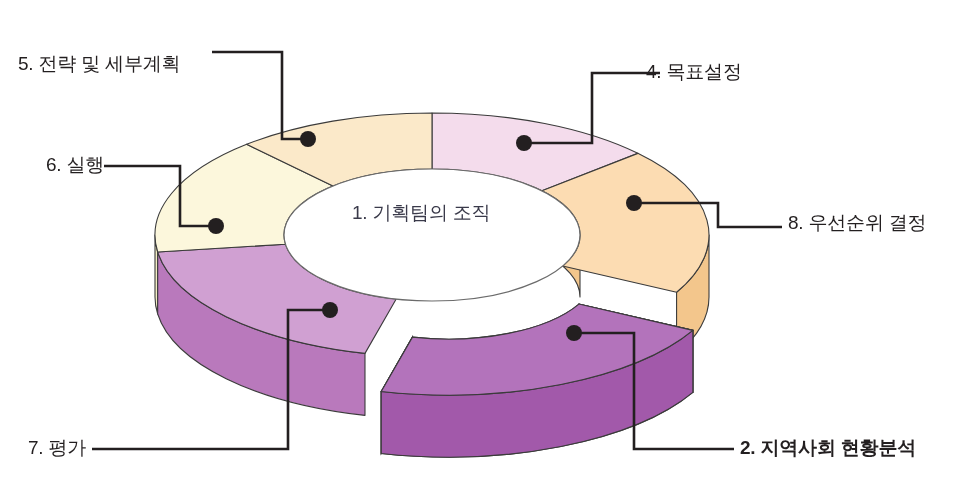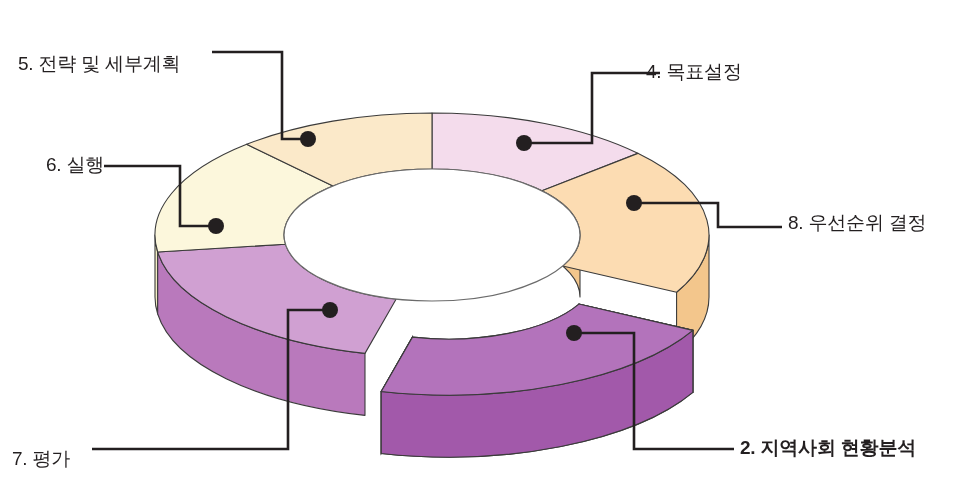--- a/index.html
+++ b/index.html
@@ -98,22 +98,23 @@
         <circle cx="634" cy="203" r="8" fill="#231f20"></circle>
         <path d="M 578 333 L 634 333 L 634 449 L 734 449" fill="none" stroke="#231f20" stroke-width="2.6" stroke-linecap="butt" stroke-linejoin="miter"></path>
         <circle cx="574" cy="333" r="8" fill="#231f20"></circle>
         <path d="M 326 310 L 288 310 L 288 449 L 92 449" fill="none" stroke="#231f20" stroke-width="2.6" stroke-linecap="butt" stroke-linejoin="miter"></path>
         <circle cx="330" cy="310" r="8" fill="#231f20"></circle>
         <path d="M 212 226 L 180 226 L 180 166 L 104 166" fill="none" stroke="#231f20" stroke-width="2.6" stroke-linecap="butt" stroke-linejoin="miter"></path>
         <circle cx="216" cy="226" r="8" fill="#231f20"></circle>
       </g>
     </svg>
 
+  <div class="center-label" id="center-label" style="left: 352px; top: 200px;">1. 기획팀의 조직</div>
 
   <div id="labels-layer">
       <div class="callout-label" style="left: 18px; top: 42px; margin-top: 12px;">5. 전략 및 세부계획</div>
       <div class="callout-label" style="left: 646px; top: 62px;">4. 목표설정</div>
       <div class="callout-label" style="left: 788px; top: 213px;">8. 우선순위 결정</div>
       <div class="callout-label" style="left: 740px; top: 438px; font-weight: bold;">2. 지역사회 현황분석</div>
-      <div class="callout-label" style="left: 12px; top: 438px; margin-top: 11px;">7. 평가</div>
+      <div class="callout-label" style="left: 28px; top: 438px;">7. 평가</div>
       <div class="callout-label" style="left: 18px; top: 155px; margin-left: 28px;">6. 실행</div>
     </div>
 </div>
 
 </body></html>

